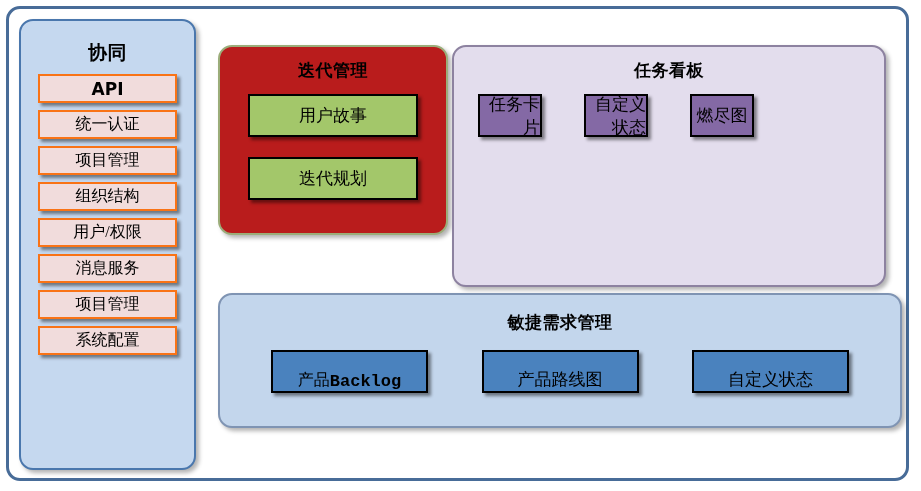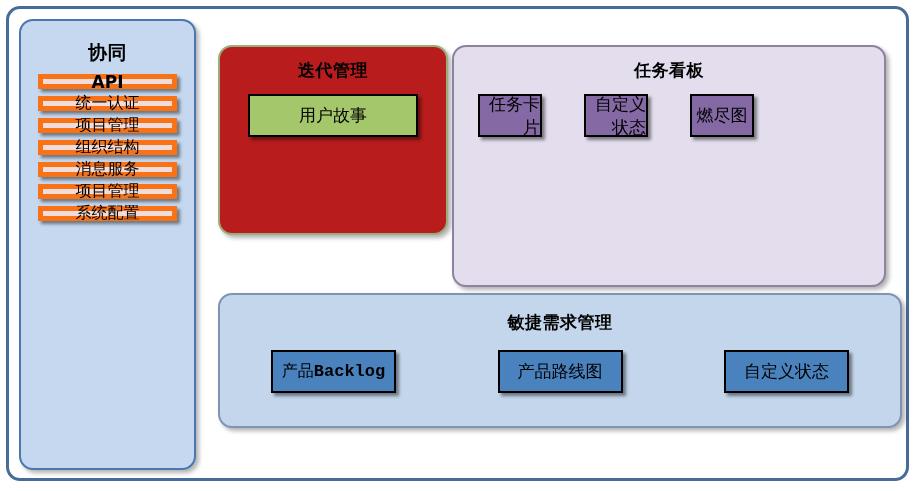--- a/index.html
+++ b/index.html
@@ -60,24 +60,24 @@
   }
   #sidebar-panel .panel-title {
     font-size: 19px;
     margin-top: 19px;
     margin-bottom: 8px;
   }
   .sidebar-list {
     padding: 0 17px;
   }
   .sidebar-item {
-    height: 15px;
+    height: 29px;
     margin-bottom: 7px;
     background: #f1dcdc;
-    border: 5px solid #f97316;
+    border: 2px solid #f97316;
     box-sizing: border-box;
     display: flex;
     align-items: center;
     justify-content: center;
     font-size: 16px;
     color: #000000;
     box-shadow: 3px 3px 3px rgba(0,0,0,0.45);
   }
   .sidebar-item.bold-latin {
     font-family: "DejaVu Sans", "Liberation Sans", sans-serif;
@@ -164,27 +164,27 @@
     font-size: 17px;
     margin-top: 16px;
     margin-bottom: 16px;
   }
   .agile-row {
     display: flex;
     justify-content: space-between;
     padding: 0 51px;
   }
   .agile-item {
-    width: 125px;
+    width: 157px;
     height: 43px;
     background: #4a82be;
     border: 2px solid #000000;
     box-sizing: border-box;
     display: flex;
-    align-items: center;
+    align-items: flex-end;
     justify-content: center;
     font-size: 17px;
     color: #000000;
     box-shadow: 3px 3px 3px rgba(0,0,0,0.45);
   }
   .agile-item.mixed-latin {
     font-size: 16px;
   }
   .agile-item .latin {
     font-family: Liberation Mono, monospace;
@@ -199,30 +199,32 @@
 
   <div class="outer-frame"></div>
 
   <div class="panel" id="sidebar-panel">
     <div class="panel-title">协同</div>
     <div class="sidebar-list">
       <div class="sidebar-item bold-latin">API</div>
       <div class="sidebar-item">统一认证</div>
       <div class="sidebar-item">项目管理</div>
       <div class="sidebar-item">组织结构</div>
+      <div class="sidebar-item">用户/权限</div>
       <div class="sidebar-item">消息服务</div>
       <div class="sidebar-item">项目管理</div>
       <div class="sidebar-item">系统配置</div>
     </div>
   </div>
 
   <div class="panel" id="iteration-panel">
     <div class="panel-title">迭代管理</div>
     <div class="iter-list">
       <div class="iter-item">用户故事</div>
+      <div class="iter-item">迭代规划</div>
     </div>
   </div>
 
   <div class="panel" id="taskboard-panel">
     <div class="panel-title">任务看板</div>
     <div class="task-grid">
       <div class="task-item">任务卡片</div>
       <div class="task-item">自定义状态</div>
       <div class="task-item">燃尽图</div>
     </div>

